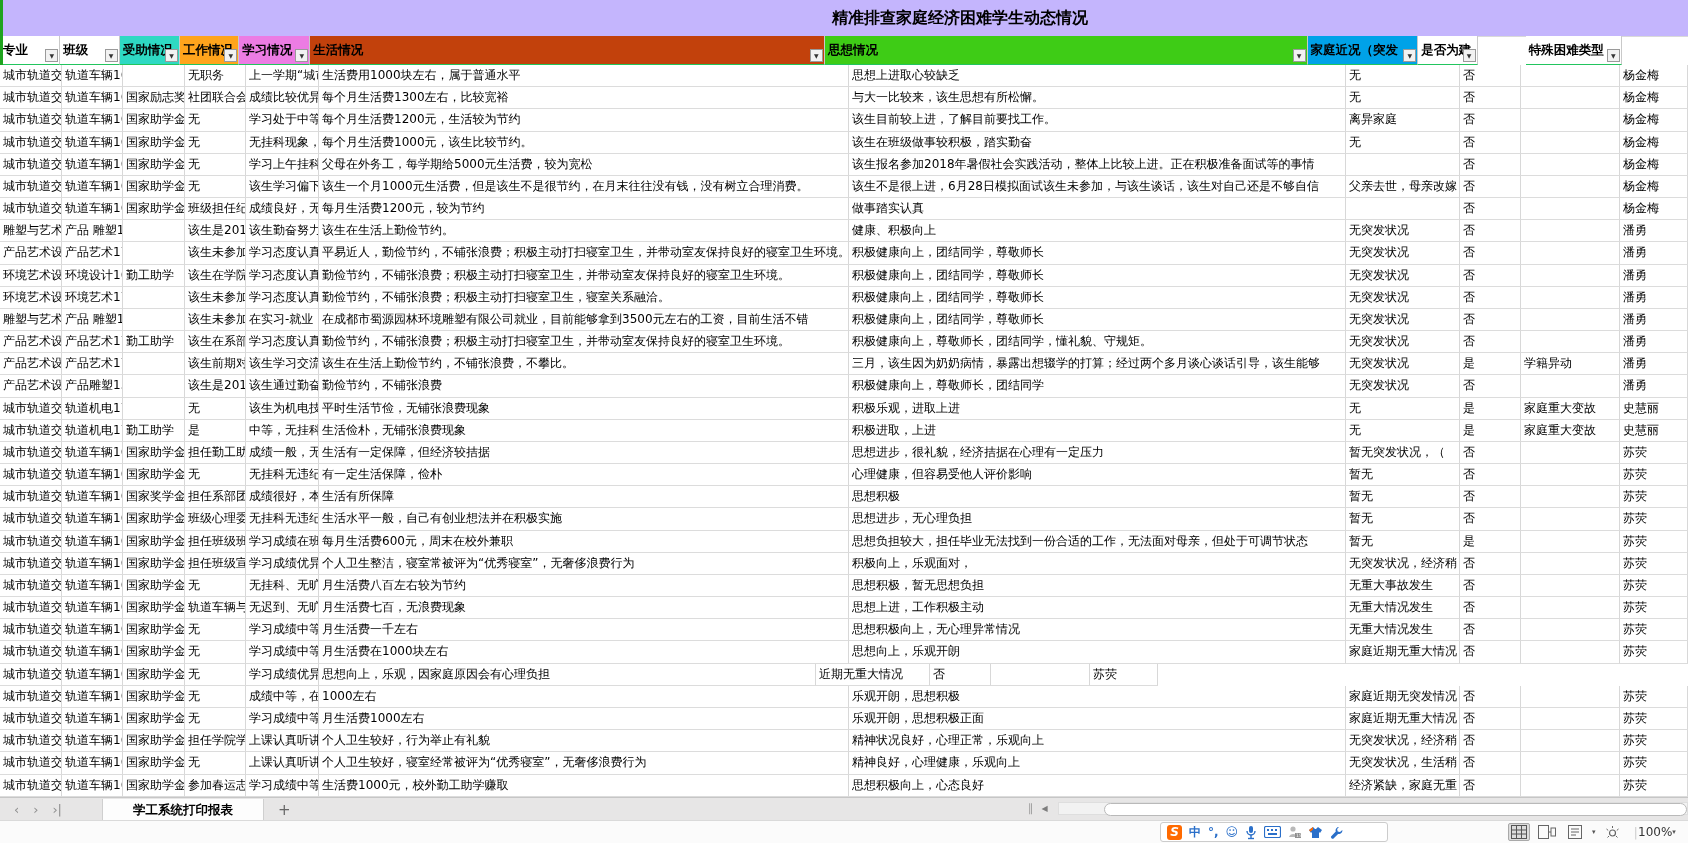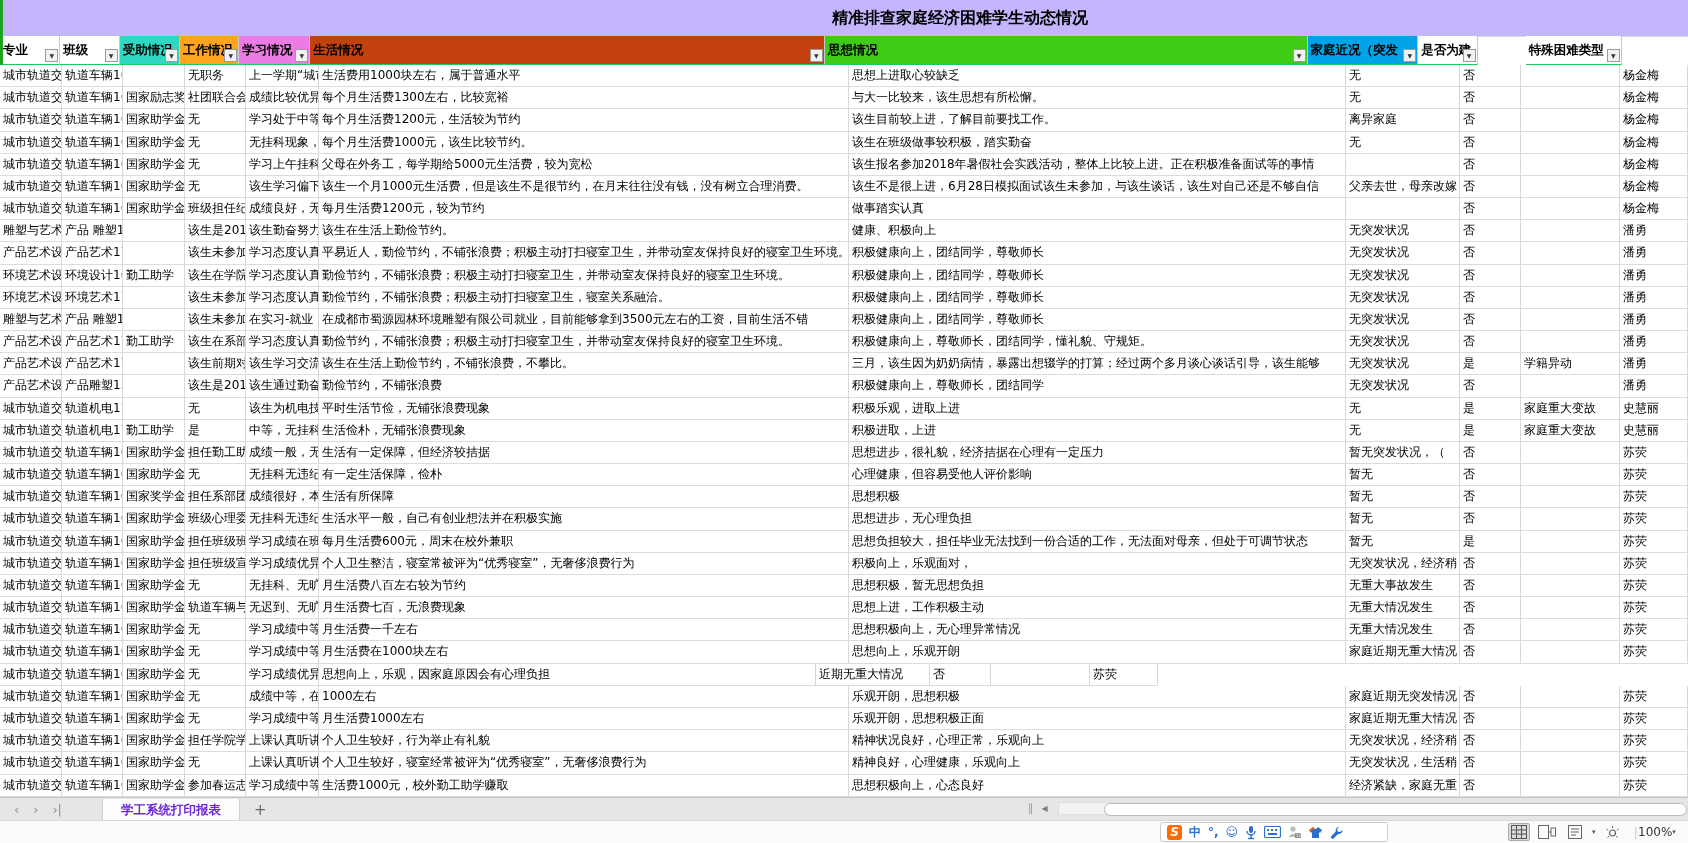--- a/index.html
+++ b/index.html
@@ -24,23 +24,23 @@
   .row{display:flex;height:22.18px;box-sizing:border-box;}
   .cell{box-sizing:border-box;height:22.18px;line-height:21px;padding:0 3px;white-space:nowrap;overflow:hidden;
         border-right:1px solid #d8d8d8;border-bottom:1px solid #dcdcdc;font-size:12px;}
   .c1{width:62px}.c2{width:61px}.c3{width:62px}.c4{width:61px}.c5{width:73px}.c6{width:530px}
   .c7{width:497px}.c8{width:114px}.c9{width:61px}.c10{width:99px}.c11{width:68px}
 
   
   #tab-bar{position:absolute;left:0;top:797px;width:1688px;height:23px;background:#e7e6e6;border-top:1px solid #c6c6c6;
            display:flex;align-items:center;}
   .nav-ico{color:#8f8f8f;font-size:13px;margin-left:14px;line-height:22px;cursor:default;}
-  #sheet-tab{margin-left:40px;height:22px;line-height:22px;padding:0 18px;background:#fdfdfd;
+  #sheet-tab{margin-left:40px;height:22px;line-height:22px;padding:0 30px;background:#fdfdfd;
              border-left:1px solid #cfcfcf;border-right:1px solid #cfcfcf;
-             color:#6d28d9;font-weight:bold;font-size:12.5px;white-space:nowrap;}
+             color:#000000;font-weight:bold;font-size:12.5px;white-space:nowrap;}
   #add-sheet{margin-left:14px;color:#666;font-size:15px;line-height:20px;}
   
   #hscroll{position:absolute;left:1028px;top:801px;width:660px;height:15px;display:flex;align-items:center;}
   #hsplit{color:#9b9b9b;font-size:11px;margin-right:8px;}
   #harrow{color:#7d7d7d;font-size:8px;margin-right:10px;}
   #htrack{position:relative;flex:1;height:13px;background:#f2f2f2;border:1px solid #dedede;box-sizing:border-box;}
   #hthumb{position:absolute;left:45px;top:0;right:0;height:11px;background:#fff;border:1px solid #b9b9b9;border-radius:7px;}
 
   
   #status-bar{position:absolute;left:0;top:820px;width:1688px;height:23px;background:#fbfbfb;border-top:1px solid #dadada;}

